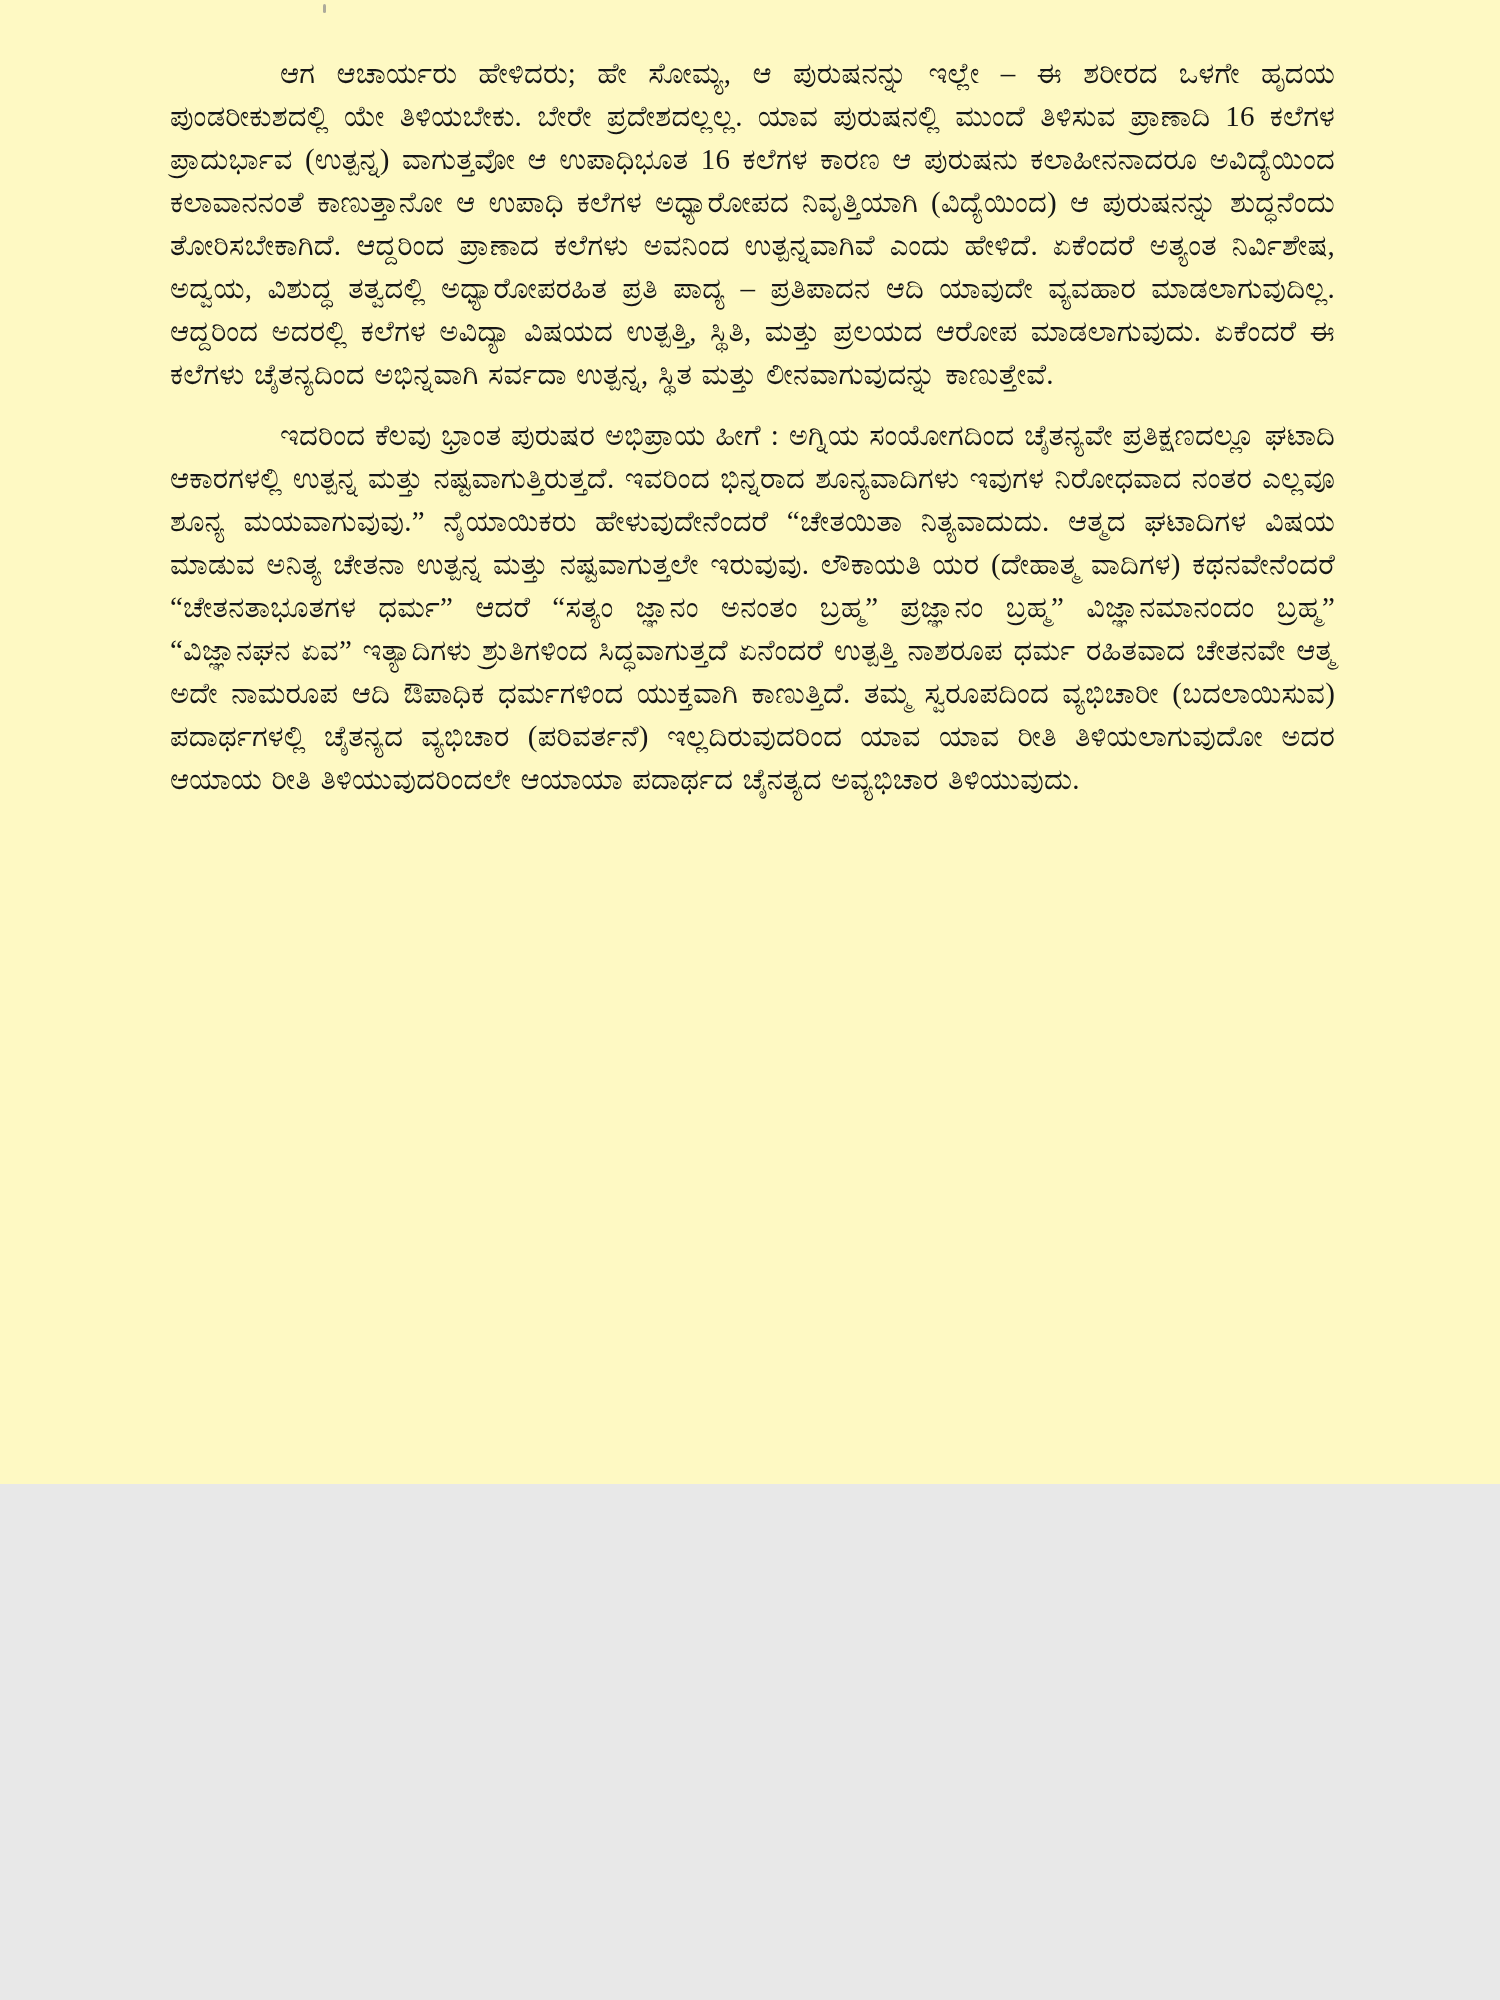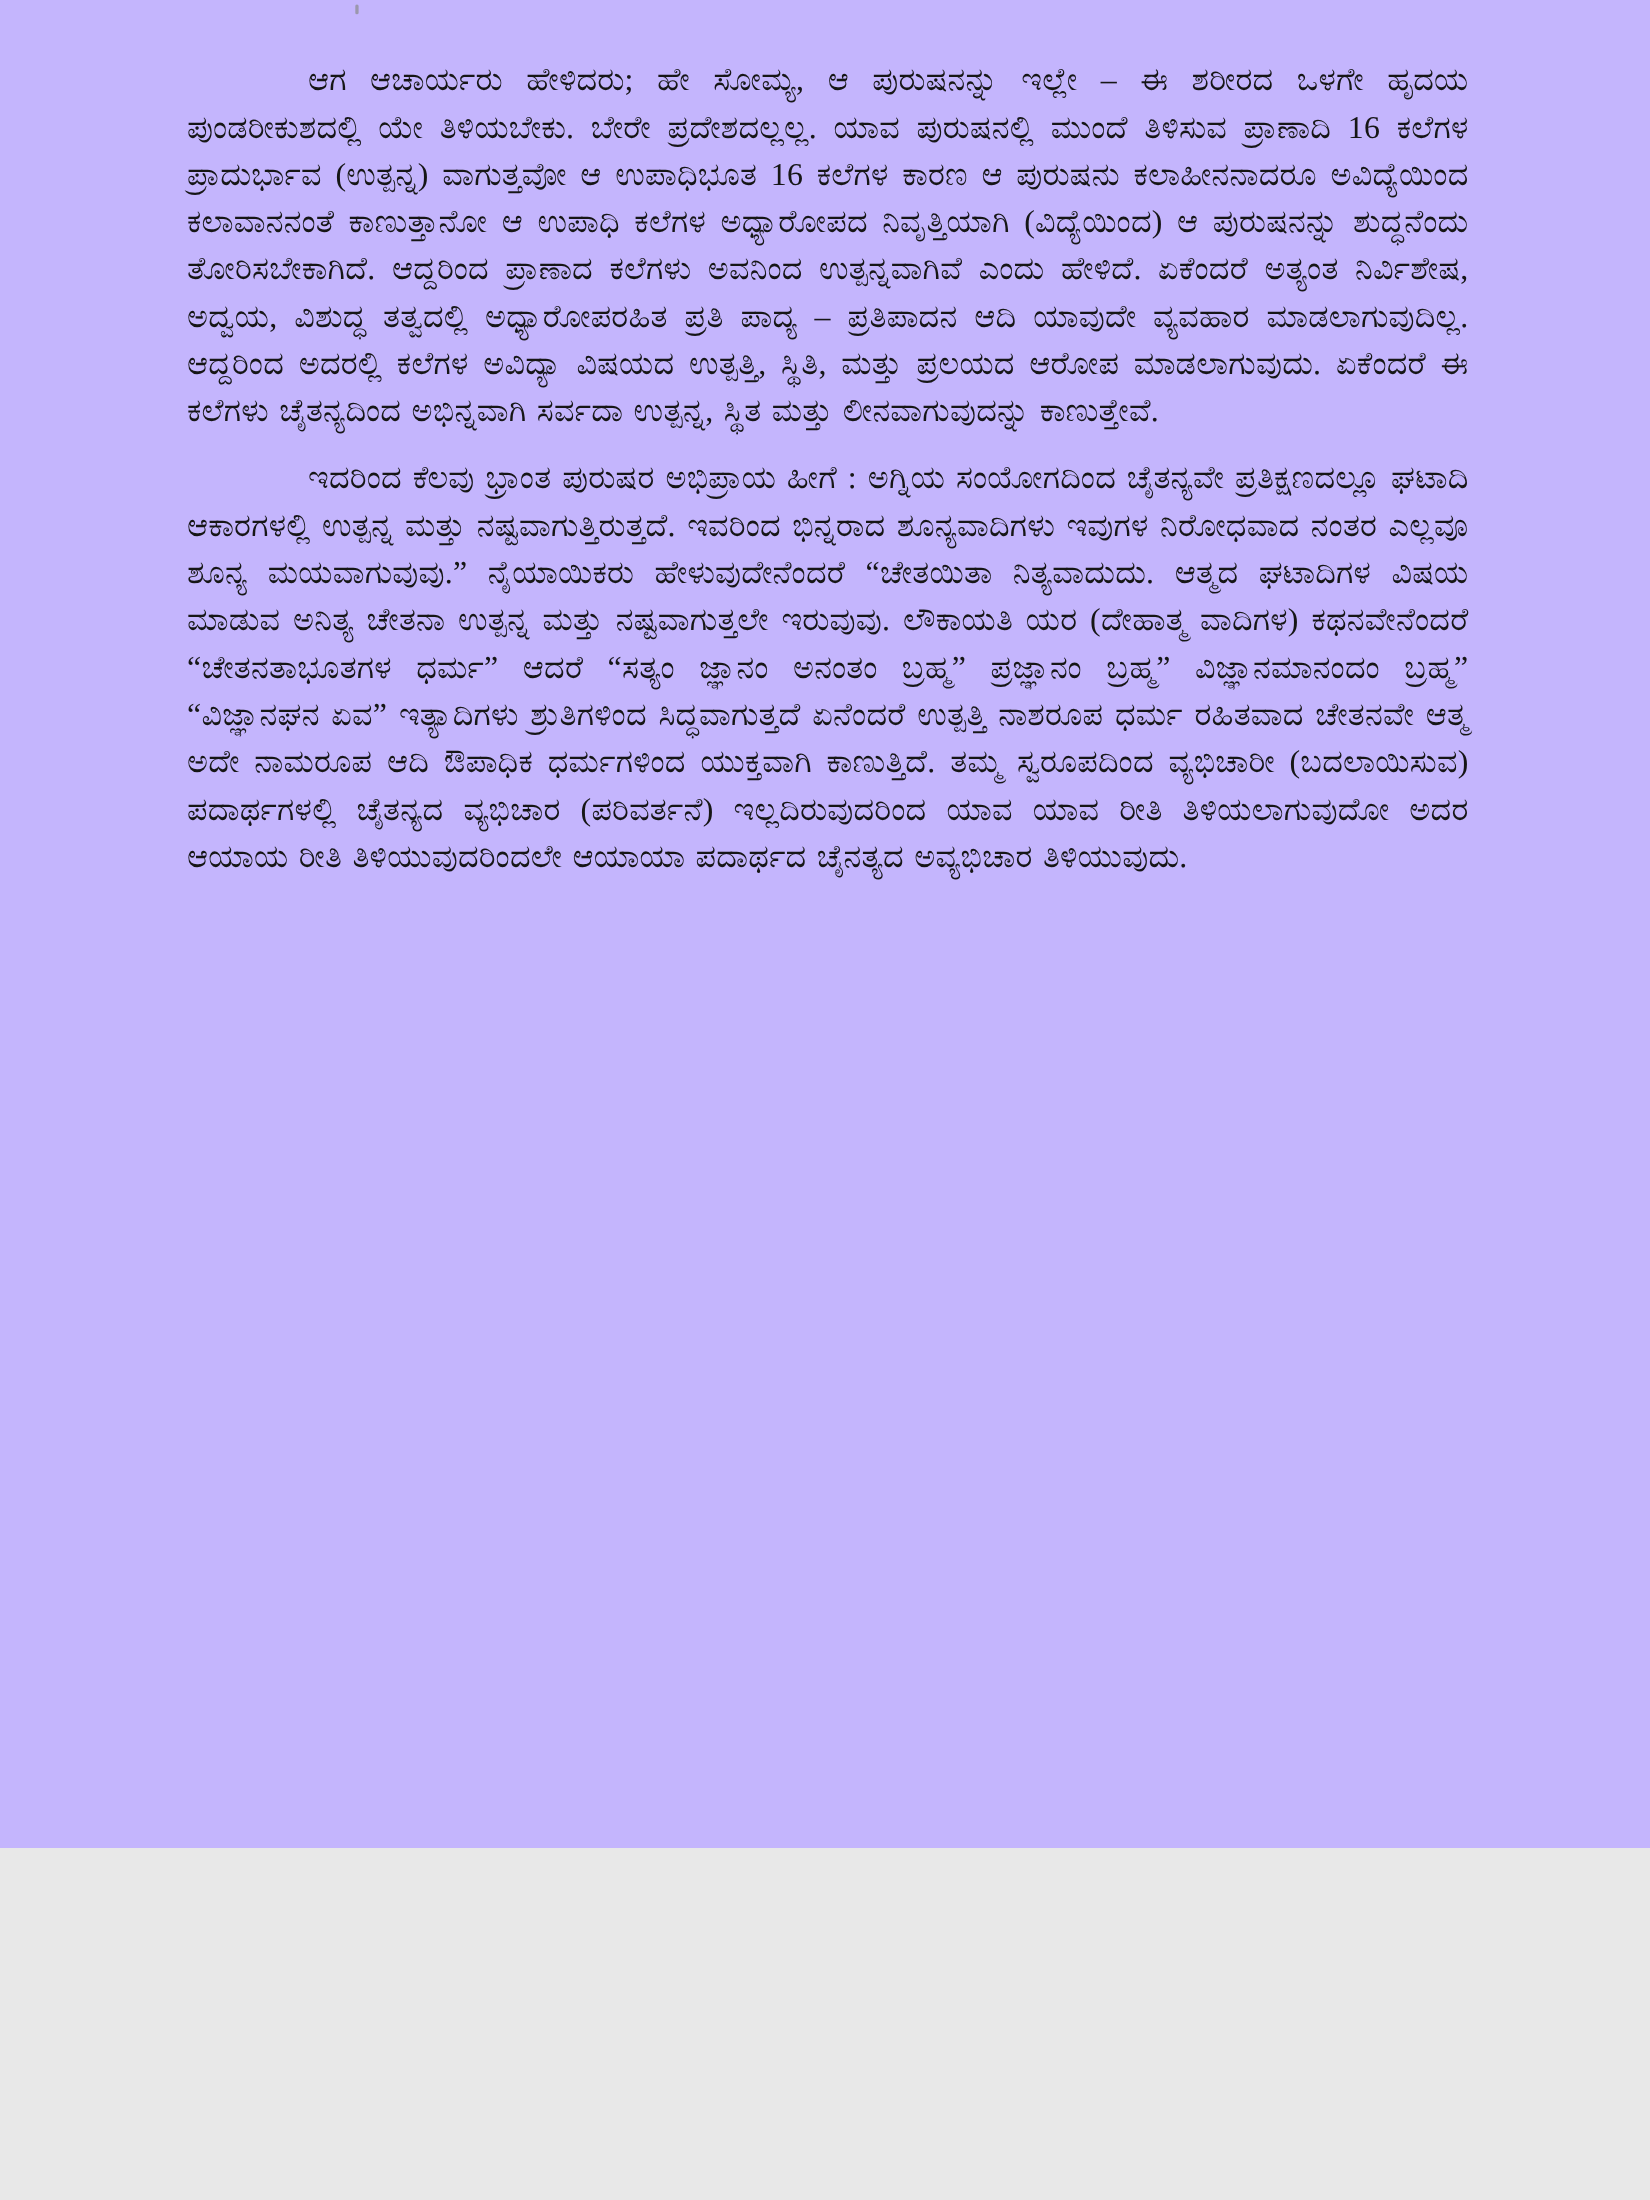--- a/index.html
+++ b/index.html
@@ -3,23 +3,23 @@
 <meta charset="utf-8">
 <style>
   html, body {
     margin: 0;
     padding: 0;
     background: #e8e8e8;
   }
   .page {
     position: relative;
     width: 1500px;
-    height: 1680px;
+    height: 1484px;
     margin: 0 auto;
-    background: #c4b5fd;
+    background: #fef9c3;
     color: #141414;
     font-family: "Liberation Serif", "DejaVu Serif", serif;
     overflow: hidden;
   }
   .scan-mark-top {
     position: absolute;
     top: 4px;
     left: 323px;
     width: 3px;
     height: 9px;

